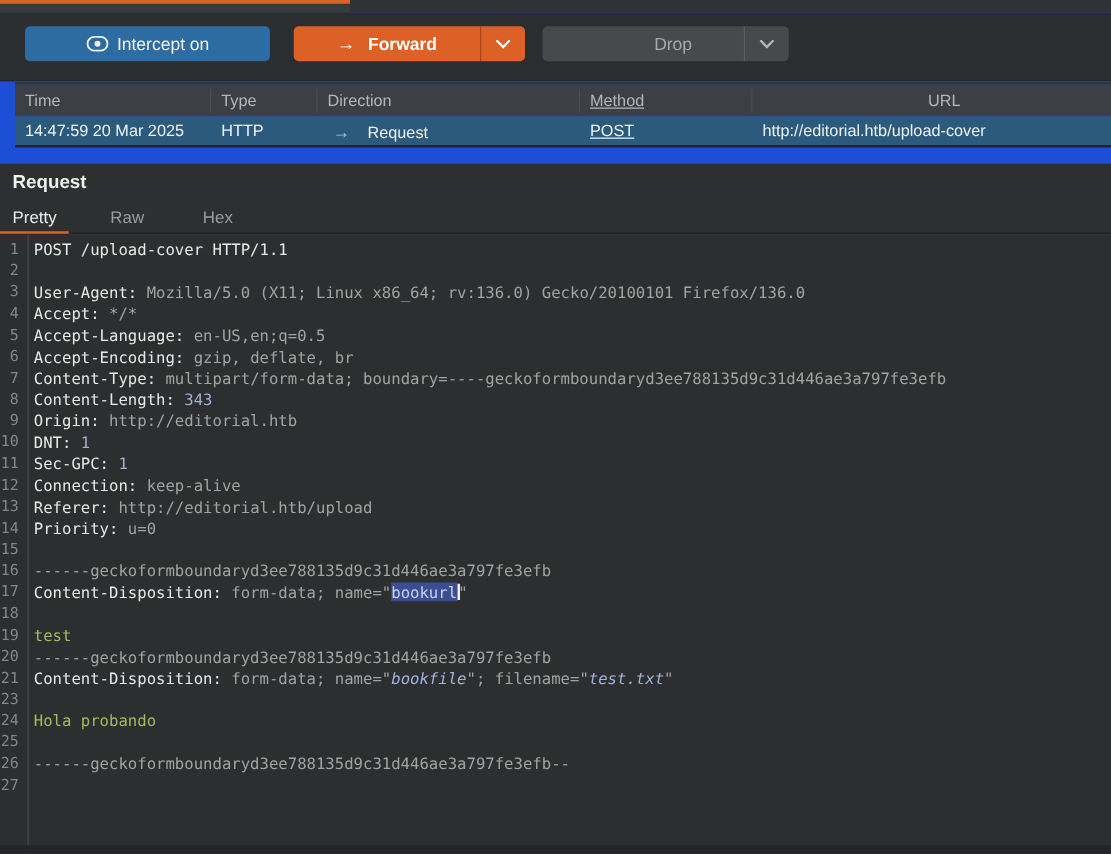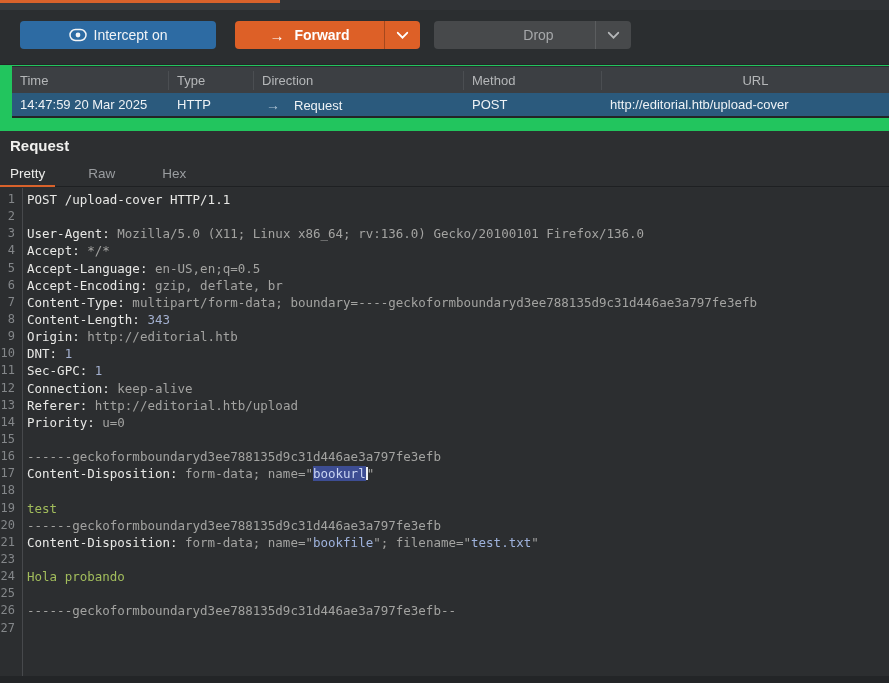--- a/index.html
+++ b/index.html
@@ -8,21 +8,21 @@
     --row-selected-blue:#2b5a7d;
     --selection-blue:#3d4d93;
     --string-blue:#9fb3dd;
     --number-blue:#a3b0cf;
     --body-green:#a2bd5c;
     --name-white:#e8e8e6;
     --value-gray:#a3a3a1;
   }
   *{box-sizing:border-box;margin:0;padding:0;}
   body{background:#1e1e1e;font-family:"Liberation Sans",sans-serif;}
-  .app{position:relative;width:889px;height:683px;background:#22c55e;overflow:hidden;}
+  .app{position:relative;width:889px;height:683px;background:#1d4ed8;overflow:hidden;}
 
   
   .topstrip{position:absolute;top:0;left:0;width:889px;height:10px;background:#303336;}
   .topstrip-active{position:absolute;top:0;left:0;width:280px;height:10px;background:#383b3e;border-top:3px solid var(--accent-orange);}
 
   
   .toolbar{position:absolute;top:10px;left:0;width:889px;height:55px;background:#2b2e30;border-bottom:1px solid #242628;}
   .btn{position:absolute;top:11px;height:28px;border:none;border-radius:4px;cursor:pointer;
        font-family:"Liberation Sans",sans-serif;font-size:14px;display:flex;align-items:center;justify-content:center;}
   .btn-intercept{left:20px;width:196px;background:var(--intercept-blue);color:#f2f4f6;gap:7px;}
@@ -41,21 +41,21 @@
   .table{position:absolute;top:66px;left:12px;width:889px;}
   .thead{display:flex;height:27px;background:#3c3f43;border-top:1px solid #2a2c2e;align-items:center;
          color:#b5b7b9;font-size:13px;}
   .thead .cell{border-right:1px solid #4b4e52;height:19px;line-height:19px;}
   .thead .cell:last-child{border-right:none;text-align:center;}
   .trow{display:flex;height:25px;background:var(--row-selected-blue);align-items:center;color:#eef2f5;font-size:13px;border-bottom:2px solid #232526;}
   .cell{padding-left:8px;flex:none;}
   .c-time{width:157px;}
   .c-type{width:85px;}
   .c-dir{width:210px;}
-  .c-method{width:138px;}
+  .c-method{width:138px;text-decoration:underline;}
   .c-url{flex:1;}
   .dir-arrow{color:#aec3d4;margin:0 14px 0 4px;font-size:14px;}
 
   
   .request-panel{position:absolute;top:131px;left:0;width:889px;bottom:0;background:#2d2f31;}
   .panel-title{position:absolute;top:6px;left:10px;font-size:15px;font-weight:bold;color:#f0f0ee;}
   .tabs{position:absolute;top:32px;left:0;width:889px;height:24px;border-bottom:1px solid #1e2022;display:flex;}
   .tab{padding:3px 10px 0 10px;font-size:13.5px;color:#9a9da0;cursor:pointer;height:24px;}
   .tab.active{color:#ececea;border-bottom:2px solid var(--accent-orange);}
   .tab-raw{margin-left:23px;}
@@ -65,21 +65,21 @@
   .editor{position:absolute;top:57px;left:0;width:889px;bottom:0;background:#2c2e30;
           font-family:"DejaVu Sans Mono",monospace;font-size:12.5px;}
   .gutter-line{position:absolute;top:0;bottom:0;left:22px;width:1px;background:#47494c;}
   .ed-lines{position:absolute;top:3px;left:0;right:0;}
   .ed-line{display:flex;height:17.15px;line-height:17.15px;white-space:pre;}
   .ln{width:19px;flex:none;text-align:right;padding-right:4px;color:#84878a;font-size:12px;}
   .code{padding-left:8px;}
   .seg-name{color:var(--name-white);}
   .seg-value{color:var(--value-gray);}
   .seg-num{color:var(--number-blue);}
-  .seg-str{color:var(--string-blue);}
+  .seg-str{color:var(--string-blue);font-style:italic;}
   .seg-body{color:var(--body-green);}
   .seg-sel{background:var(--selection-blue);color:#c9d4f2;}
   .caret{display:inline-block;width:2px;height:13px;background:#eef0f2;vertical-align:-2px;margin-right:-1px;}
   .bottom-edge{position:absolute;left:0;right:0;bottom:0;height:7px;background:#232527;}
 </style>
 </head>
 <body>
 
 <div class="app">
 

